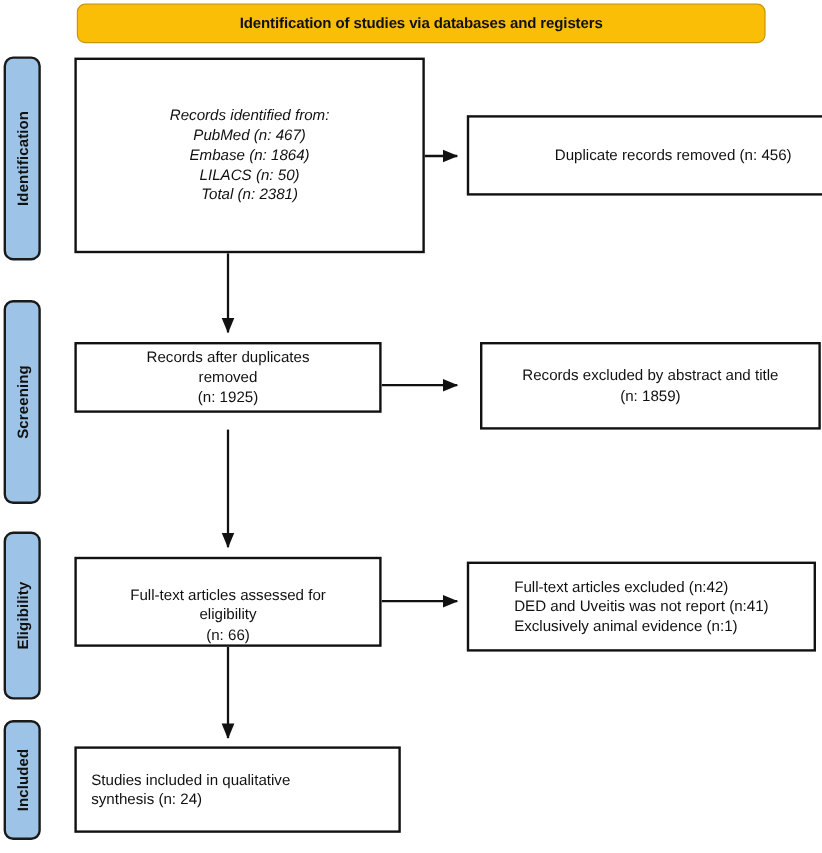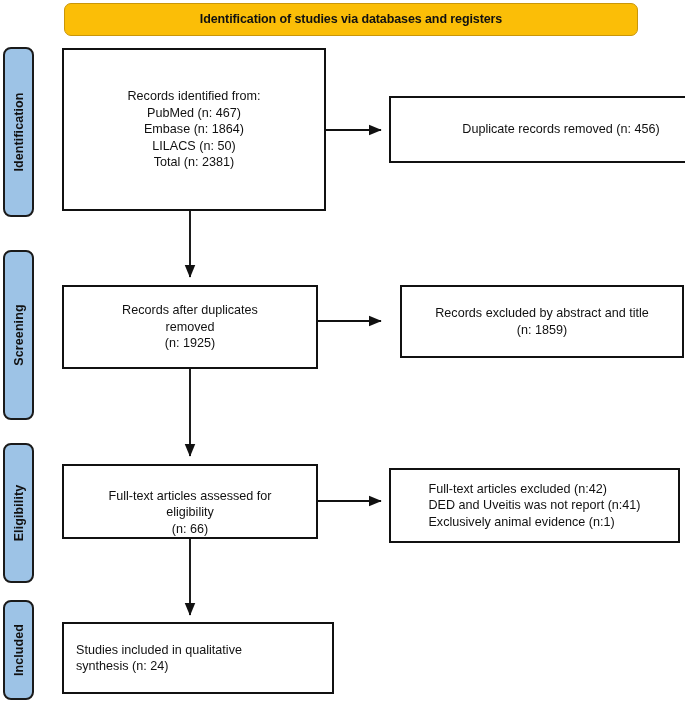--- a/index.html
+++ b/index.html
@@ -98,23 +98,23 @@
   }
   .box.align-left .box-text {
     text-align: left;
     padding-left: 12px;
   }
   .box.block-left .box-text {
     text-align: left;
   }
 
   
-  #box-identified   { left: 62px;  top: 48px;  width: 264px; height: 163px; }
+  #box-identified   { left: 62px;  top: 48px;  width: 292px; height: 163px; font-style: italic; }
   #box-duplicates   { left: 389px; top: 96px;  width: 344px; height: 67px;  }
-  #box-after-dup    { left: 62px;  top: 285px; width: 256px; height: 84px;  }
+  #box-after-dup    { left: 62px;  top: 285px; width: 256px; height: 59px;  }
   #box-excluded-abs { left: 400px; top: 285px; width: 284px; height: 73px;  }
   #box-fulltext     { left: 62px;  top: 464px; width: 256px; height: 75px; align-items: flex-end;  }
   #box-excluded-ft  { left: 389px; top: 468px; width: 291px; height: 75px;  }
   #box-included     { left: 62px;  top: 622px; width: 272px; height: 72px;  }
 
   
   #connectors {
     position: absolute;
     left: 0;
     top: 0;

